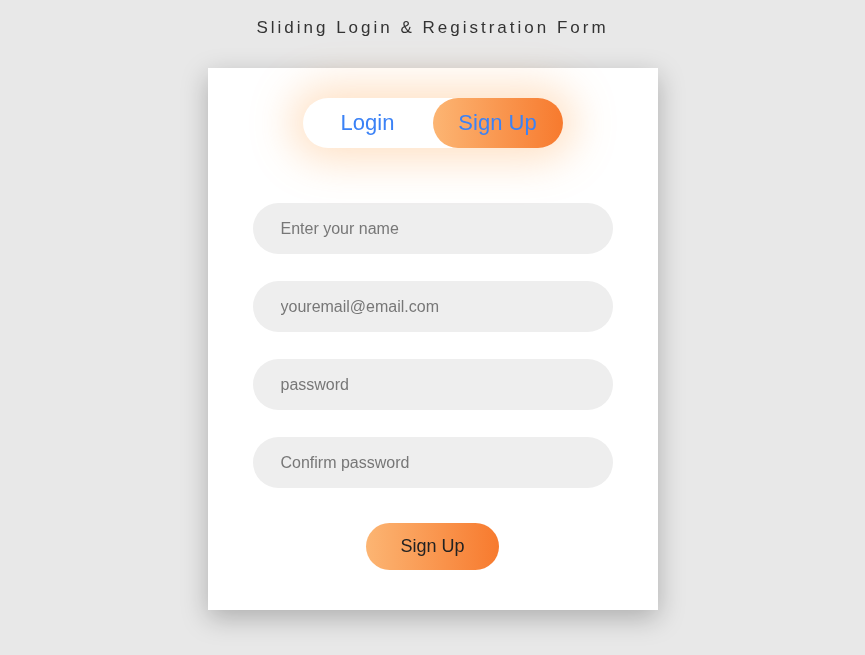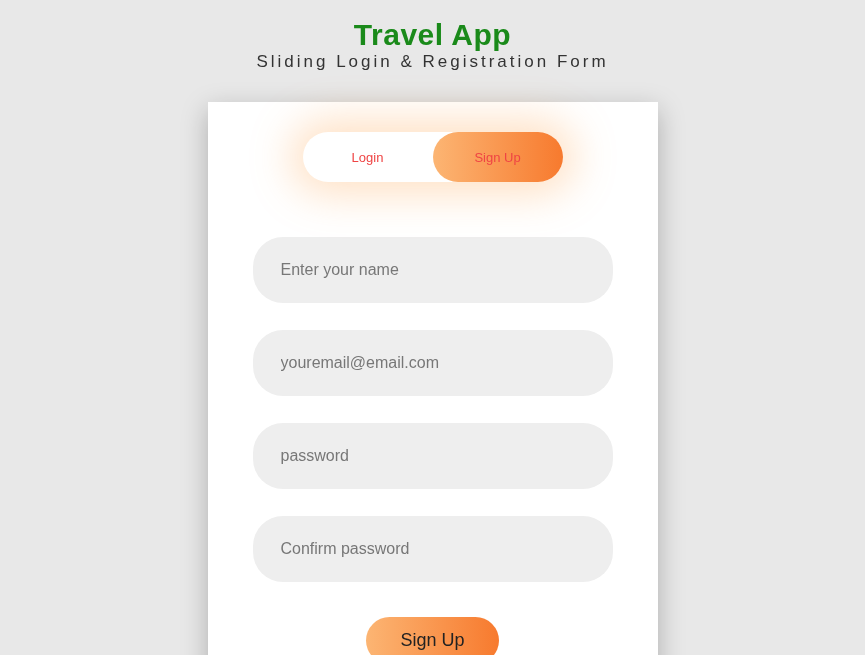--- a/index.html
+++ b/index.html
@@ -63,32 +63,32 @@
       height: 100%;
       border-radius: 30px;
       background: linear-gradient(to right, #fcb573, #f77a2e);
       z-index: 1;
     }
     
     .toggle-btn {
       flex: 1;
       border: none;
       background: transparent;
-      font-size: 13px;
+      font-size: 22px;
       font-weight: 500;
-      color: #ef4444;
+      color: #3b82f6;
       cursor: pointer;
       position: relative;
       z-index: 2;
       border-radius: 30px;
     }
     
     .input-field {
       width: 100%;
-      height: 66px;
+      height: 51px;
       border: none;
       background: #eeeeee;
       border-radius: 30px;
       padding: 14px 28px;
       font-size: 16px;
       color: #333;
       margin-bottom: 27px;
       outline: none;
     }
     
@@ -107,21 +107,20 @@
       color: #222;
       font-size: 18px;
       font-weight: 500;
       cursor: pointer;
     }
   </style>
 </head>
 <body>
 
 <div class="header">
-  <h1 class="title">Travel App</h1>
   <p class="subtitle">Sliding Login &amp; Registration Form</p>
 </div>
 
 <div class="card">
   
   <div class="toggle-container">
     <div class="toggle-slider"></div>
     <button class="toggle-btn">Login</button>
     <button class="toggle-btn">Sign Up</button>
   </div>

